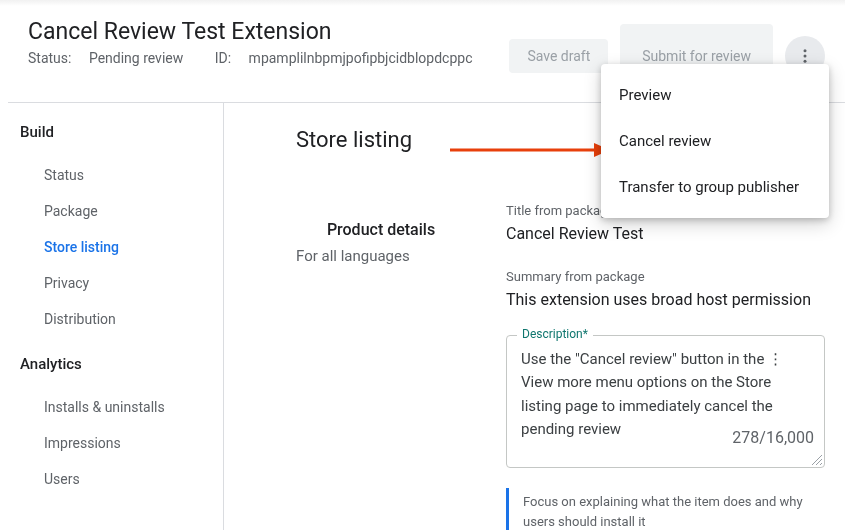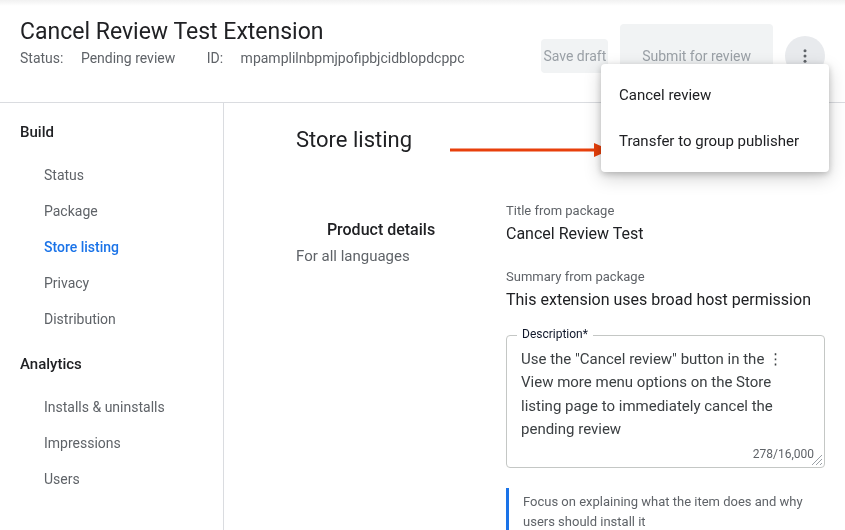--- a/index.html
+++ b/index.html
@@ -15,20 +15,21 @@
   }
   .topbar-shadow {
     height: 6px;
     background: linear-gradient(#f1f1f1, #fff);
   }
   .header {
     display: flex;
     align-items: flex-start;
     padding: 12px 20px 14px 20px;
     border-bottom: 1px solid #dadce0;
+    margin-left: 8px;
   }
   .header-left { flex: 1; }
   .title {
     font-size: 23px;
     font-weight: 400;
     color: #202124;
     margin-bottom: 5px;
   }
   .subline {
     font-size: 14px;
@@ -38,21 +39,21 @@
   .header-actions {
     display: flex;
     align-items: center;
     gap: 12px;
     padding-top: 6px;
   }
   .btn {
     border: none;
     border-radius: 4px;
     font-size: 14px;
-    padding: 9px 2px;
+    padding: 9px 18px;
     cursor: default;
     font-family: inherit;
     color: #9aa0a6;
     background: #f1f3f4;
   }
   .btn.submit { padding: 24px 22px; }
   .more-btn {
     width: 40px; height: 40px;
     border-radius: 50%;
     background: #e8eaed;
@@ -125,22 +126,22 @@
     padding: 12px 14px 26px 14px;
     margin-bottom: 20px;
   }
   .fieldset .text {
     font-size: 15px;
     color: #3c4043;
     line-height: 1.55;
   }
   .fieldset .counter {
     position: absolute;
-    bottom: 6px; right: 10px;
-    font-size: 12px;
+    bottom: 20px; right: 10px;
+    font-size: 16px;
     color: #5f6368;
   }
   .fieldset .resize {
     position: absolute;
     bottom: 2px; right: 2px;
     width: 10px; height: 10px;
   }
   .hint {
     border-left: 3px solid #1a73e8;
     padding: 4px 10px 4px 14px;
@@ -218,34 +219,35 @@
       <div class="lang-note">For all languages</div>
     </div>
     <div class="col-right">
       <div class="field-label">Title from package</div>
       <div class="field-value">Cancel Review Test</div>
 
       <div class="field-label">Summary from package</div>
       <div class="field-value">This extension uses broad host permission</div>
 
       <div class="fieldset">
-        <div class="legend" style="position:absolute;top:-9px;left:10px;background:#fff;padding:0 5px;font-size:12px;color:#0f172a;">Description*</div>
+        <div class="legend" style="position:absolute;top:-9px;left:10px;background:#fff;padding:0 5px;font-size:12px;color:#0f766e;">Description*</div>
         <div class="text">Use the "Cancel review" button in the ⋮ View more menu options on the Store listing page to immediately cancel the pending review</div>
         <div class="counter">278/16,000</div>
         <svg class="resize" viewBox="0 0 10 10">
             <path d="M0 10 L10 0 M4 10 L10 4 M8 10 L10 8" stroke="#9aa0a6" stroke-width="1" fill="none"></path>
           </svg>
       </div>
 
       <div class="hint">Focus on explaining what the item does and why users should install it</div>
     </div>
   </div>
 </div>
 
 <svg class="arrow" width="160" height="20" viewBox="0 0 160 20">
   <line x1="0" y1="10" x2="146" y2="10" stroke="#e8400c" stroke-width="3"></line>
   <polygon points="160,10 144,3 144,17" fill="#e8400c"></polygon>
 </svg>
 
 <div class="dropdown">
+  <div class="dropdown-item">Preview</div>
   <div class="dropdown-item">Cancel review</div>
   <div class="dropdown-item">Transfer to group publisher</div>
 </div>
 
 </body></html>

